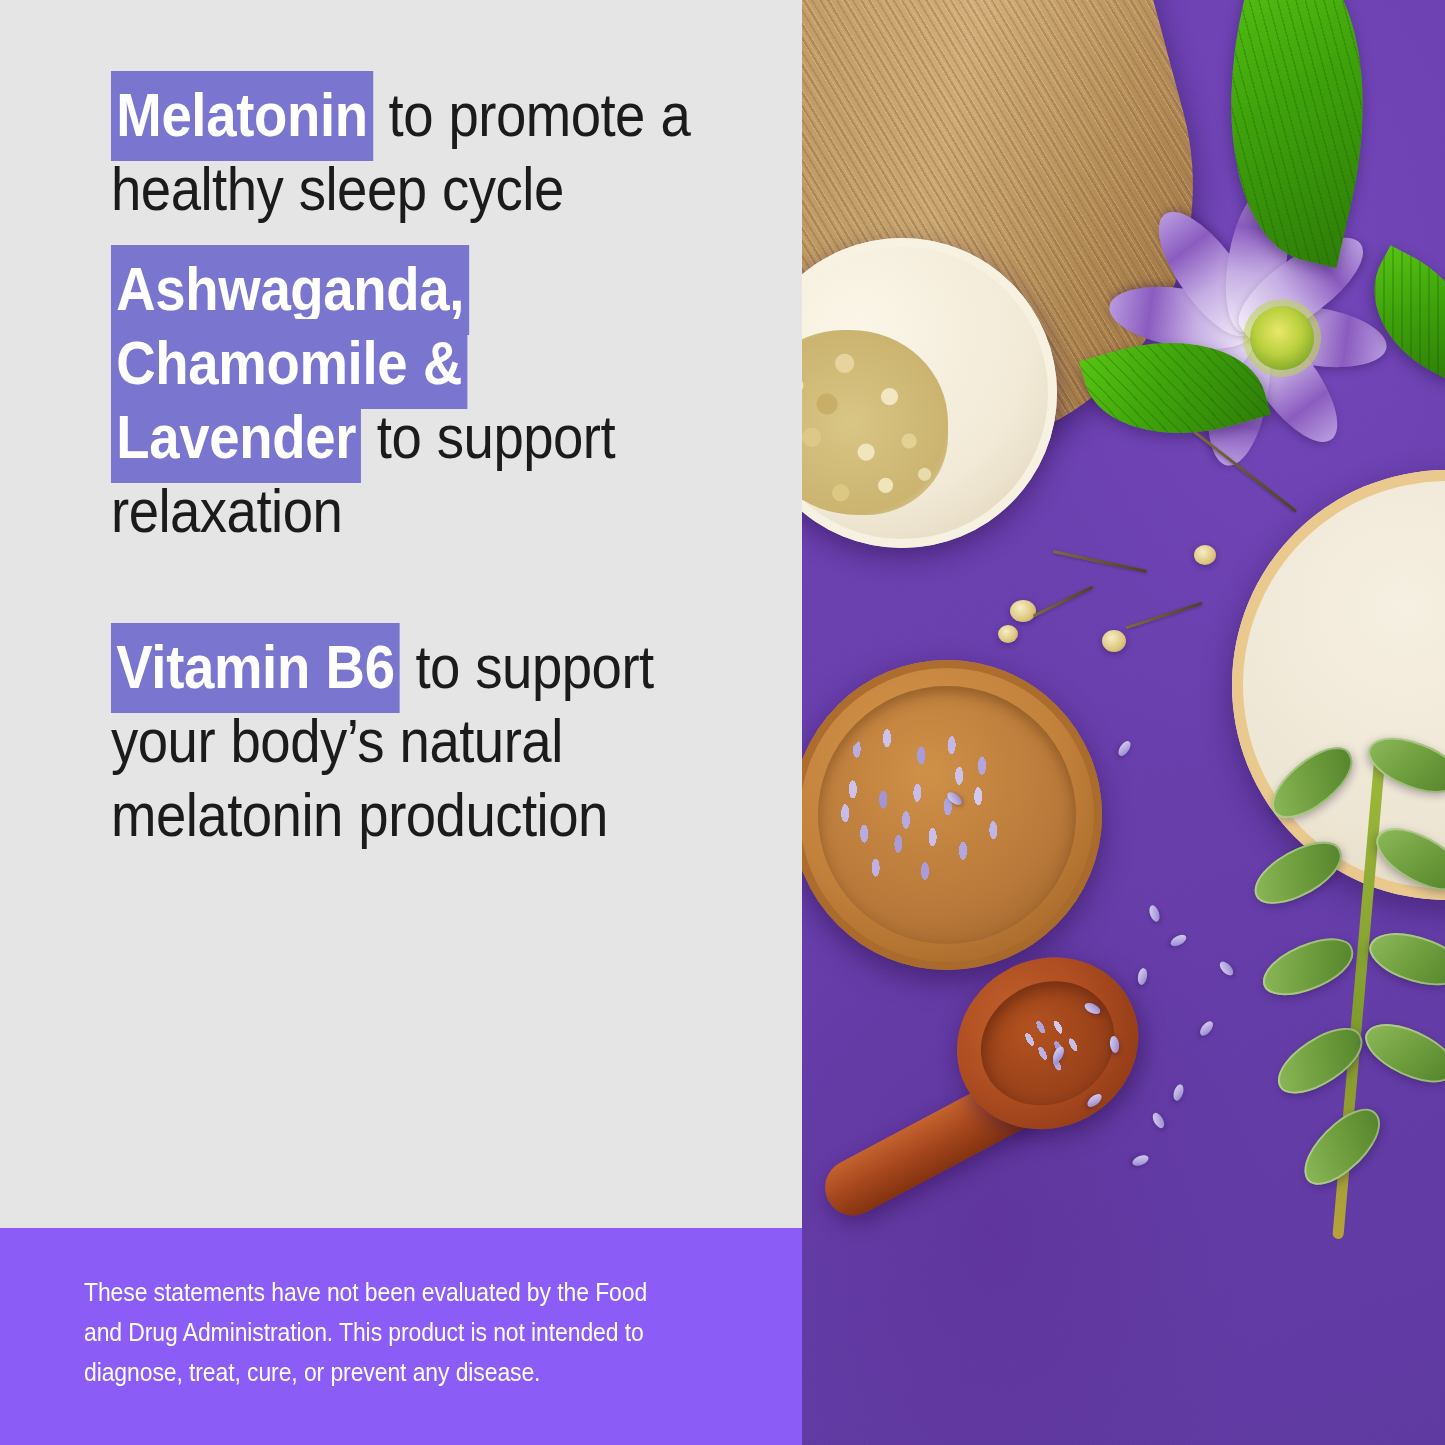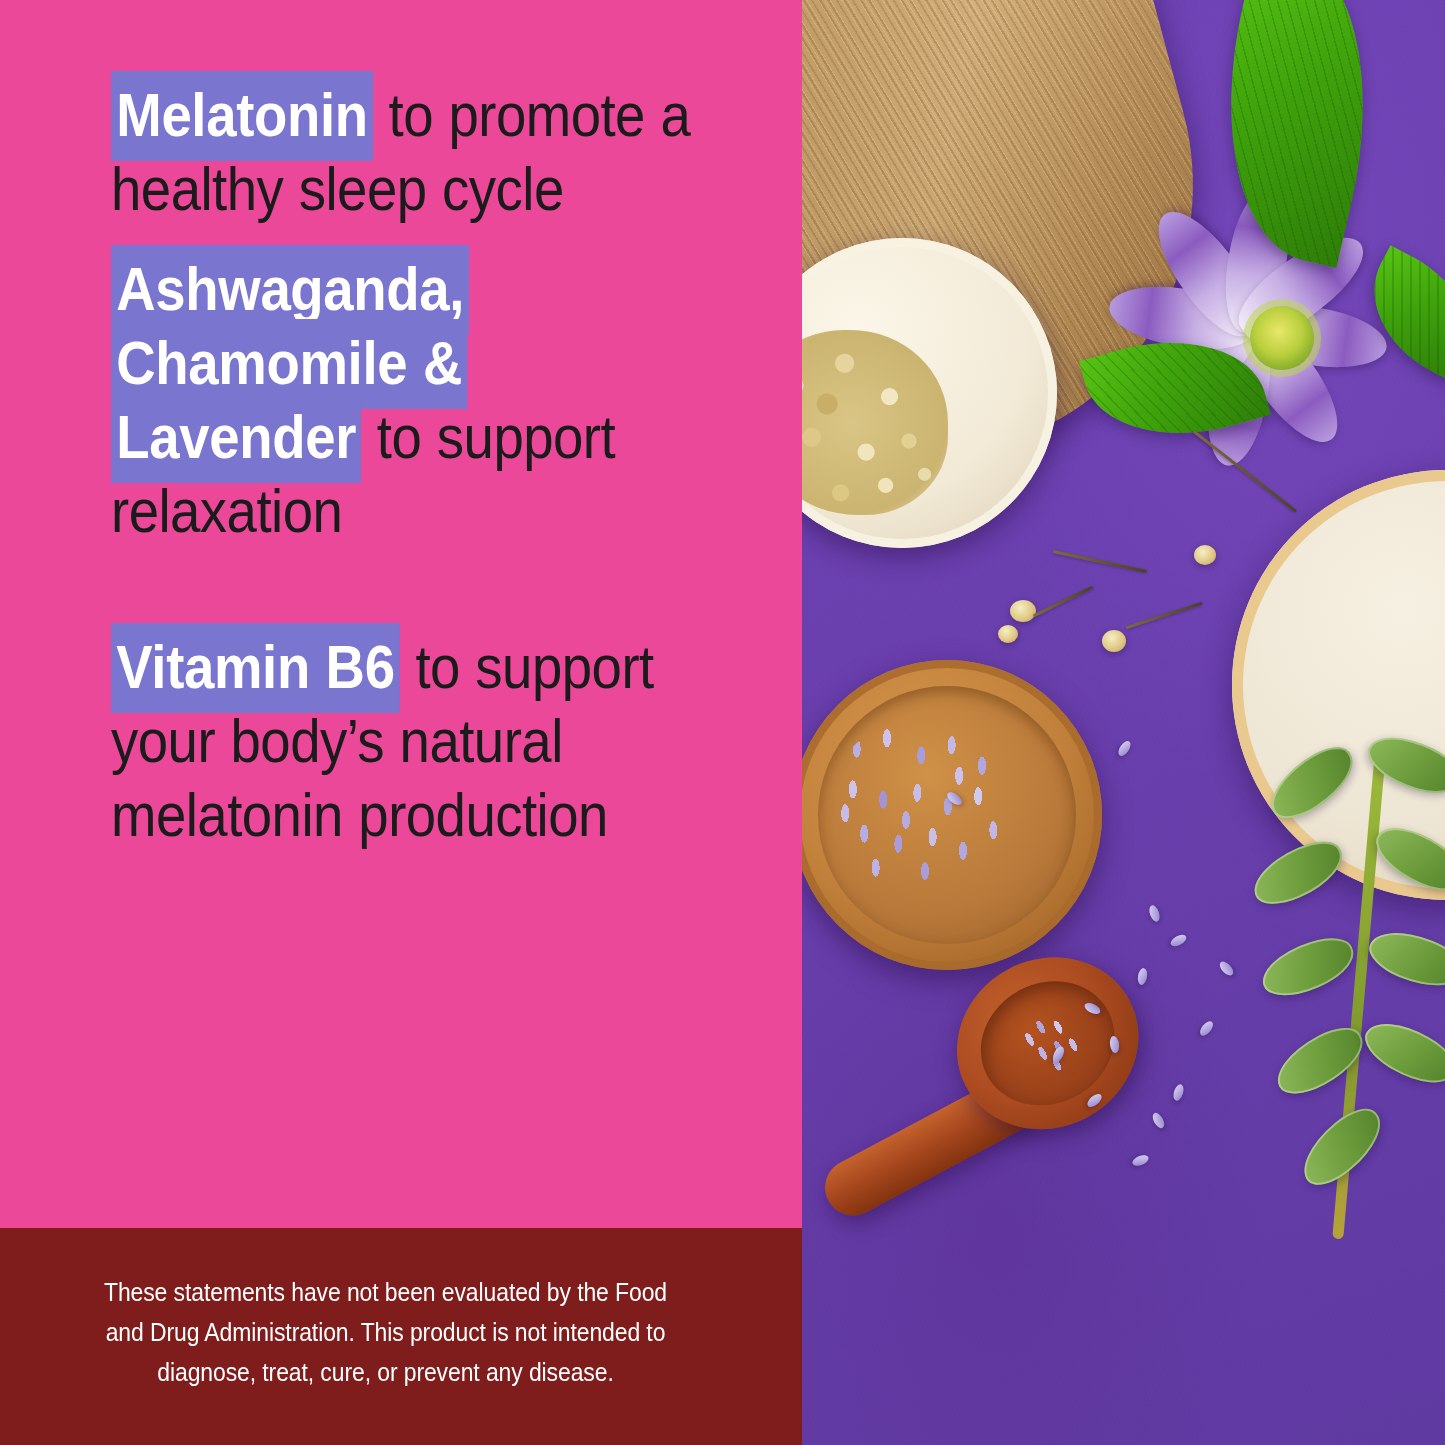--- a/index.html
+++ b/index.html
@@ -7,21 +7,21 @@
     width:1445px;height:1445px;
     background:#ffffff;
     font-family:"Liberation Sans", sans-serif;
     overflow:hidden;
   }
   .canvas{position:relative;width:1445px;height:1445px;overflow:hidden;background:#fff;}
 
   
   .left-panel{
     position:absolute;left:0;top:0;width:802px;height:1445px;
-    background:#ec4899;
+    background:#e5e5e5;
   }
   .copy-stack{
     position:absolute;left:111px;top:78px;width:660px;
   }
   .claim{
     margin:0 0 0 0;
     color:#1b1b1b;
     font-family:"Liberation Sans", sans-serif;
     font-size:62px;
     line-height:74px;
@@ -40,22 +40,21 @@
     box-decoration-break:clone;
     letter-spacing:-0.4px;
   }
   .claim-1{margin-bottom:26px;}
   .claim-2{margin-bottom:0px;}
   .gap-block{height:82px;}
 
   
   .disclaimer-band{
     position:absolute;left:0;top:1228px;width:802px;height:217px;
-    background:#7f1d1d;
-    text-align:center;
+    background:#8b5cf6;
   }
   .disclaimer-text{
     position:absolute;left:84px;top:44px;width:670px;
     color:#ffffff;
     font-family:"Liberation Sans", sans-serif;
     font-size:25.5px;
     line-height:40px;
     font-weight:400;
     transform:scaleX(0.9);
     transform-origin:left top;

